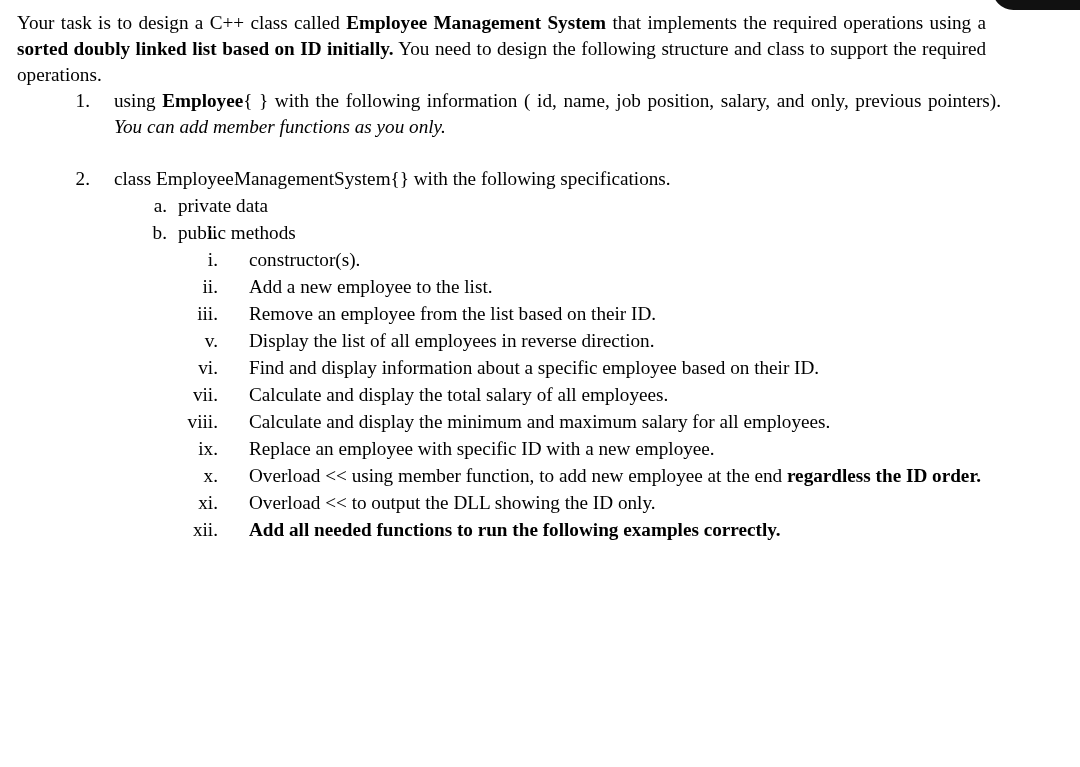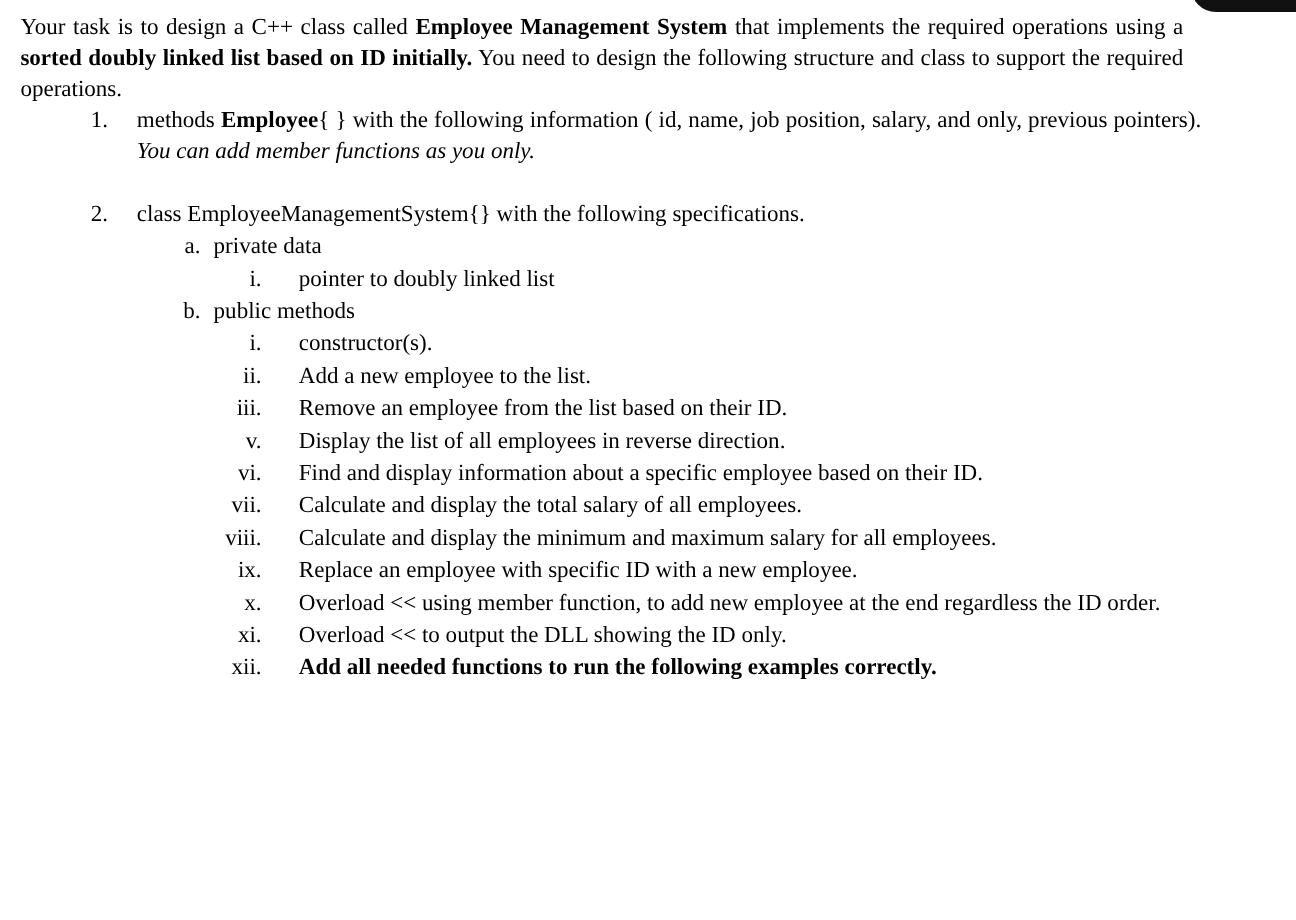--- a/index.html
+++ b/index.html
@@ -96,57 +96,56 @@
   .lvl3 > .marker {
     position: absolute;
     left: 140px;
     width: 61px;
     text-align: right;
   }
   .lvl3.justified {
     text-align: justify;
     text-justify: inter-word;
   }
-  .lvl3.justified .lastline { text-align: left; }
+  .lvl3.justified .lastline { text-align: left; font-weight: bold; }
   .lvl3.bold { font-weight: bold; }
   .lvl3.bold > .marker { font-weight: normal; }
 </style>
 </head>
 <body>
 
 <div class="corner-artifact"></div>
 
 <div class="page">
 
   <p class="intro"><span>Your task is to design a C++ class called </span><b>Employee Management System</b><span> that implements the required operations using a </span><b>sorted doubly linked list based on ID initially.</b><span> You need to design the following</span>
     <span class="lastline">structure and class to support the required operations.</span>
   </p>
 
   <div class="lvl1">
     <span class="marker">1.</span>
-    <span class="body"><span>methods </span><b>Employee</b><span>{ }  with the following information ( id, name, job position, salary, and only,</span>
+    <span class="body"><span>using </span><b>Employee</b><span>{ }  with the following information ( id, name, job position, salary, and only,</span>
       <span class="lastline"><span>previous pointers). </span><i>You can add member functions as you only.</i></span>
     </span>
   </div>
 
   <div class="gap"></div>
 
   <div class="lvl1">
     <span class="marker">2.</span>
     <span class="body">class EmployeeManagementSystem{}   with the following specifications.</span>
   </div>
 
   <div class="lvl2">
     <span class="marker">a.</span>
     <span>private data</span>
   </div>
 
   <div class="lvl3">
     <span class="marker">i.</span>
-    <span>pointer to doubly linked list</span>
   </div>
 
   <div class="lvl2">
     <span class="marker">b.</span>
     <span>public methods</span>
   </div>
 
   <div class="lvl3">
     <span class="marker">i.</span>
     <span>constructor(s).</span>

